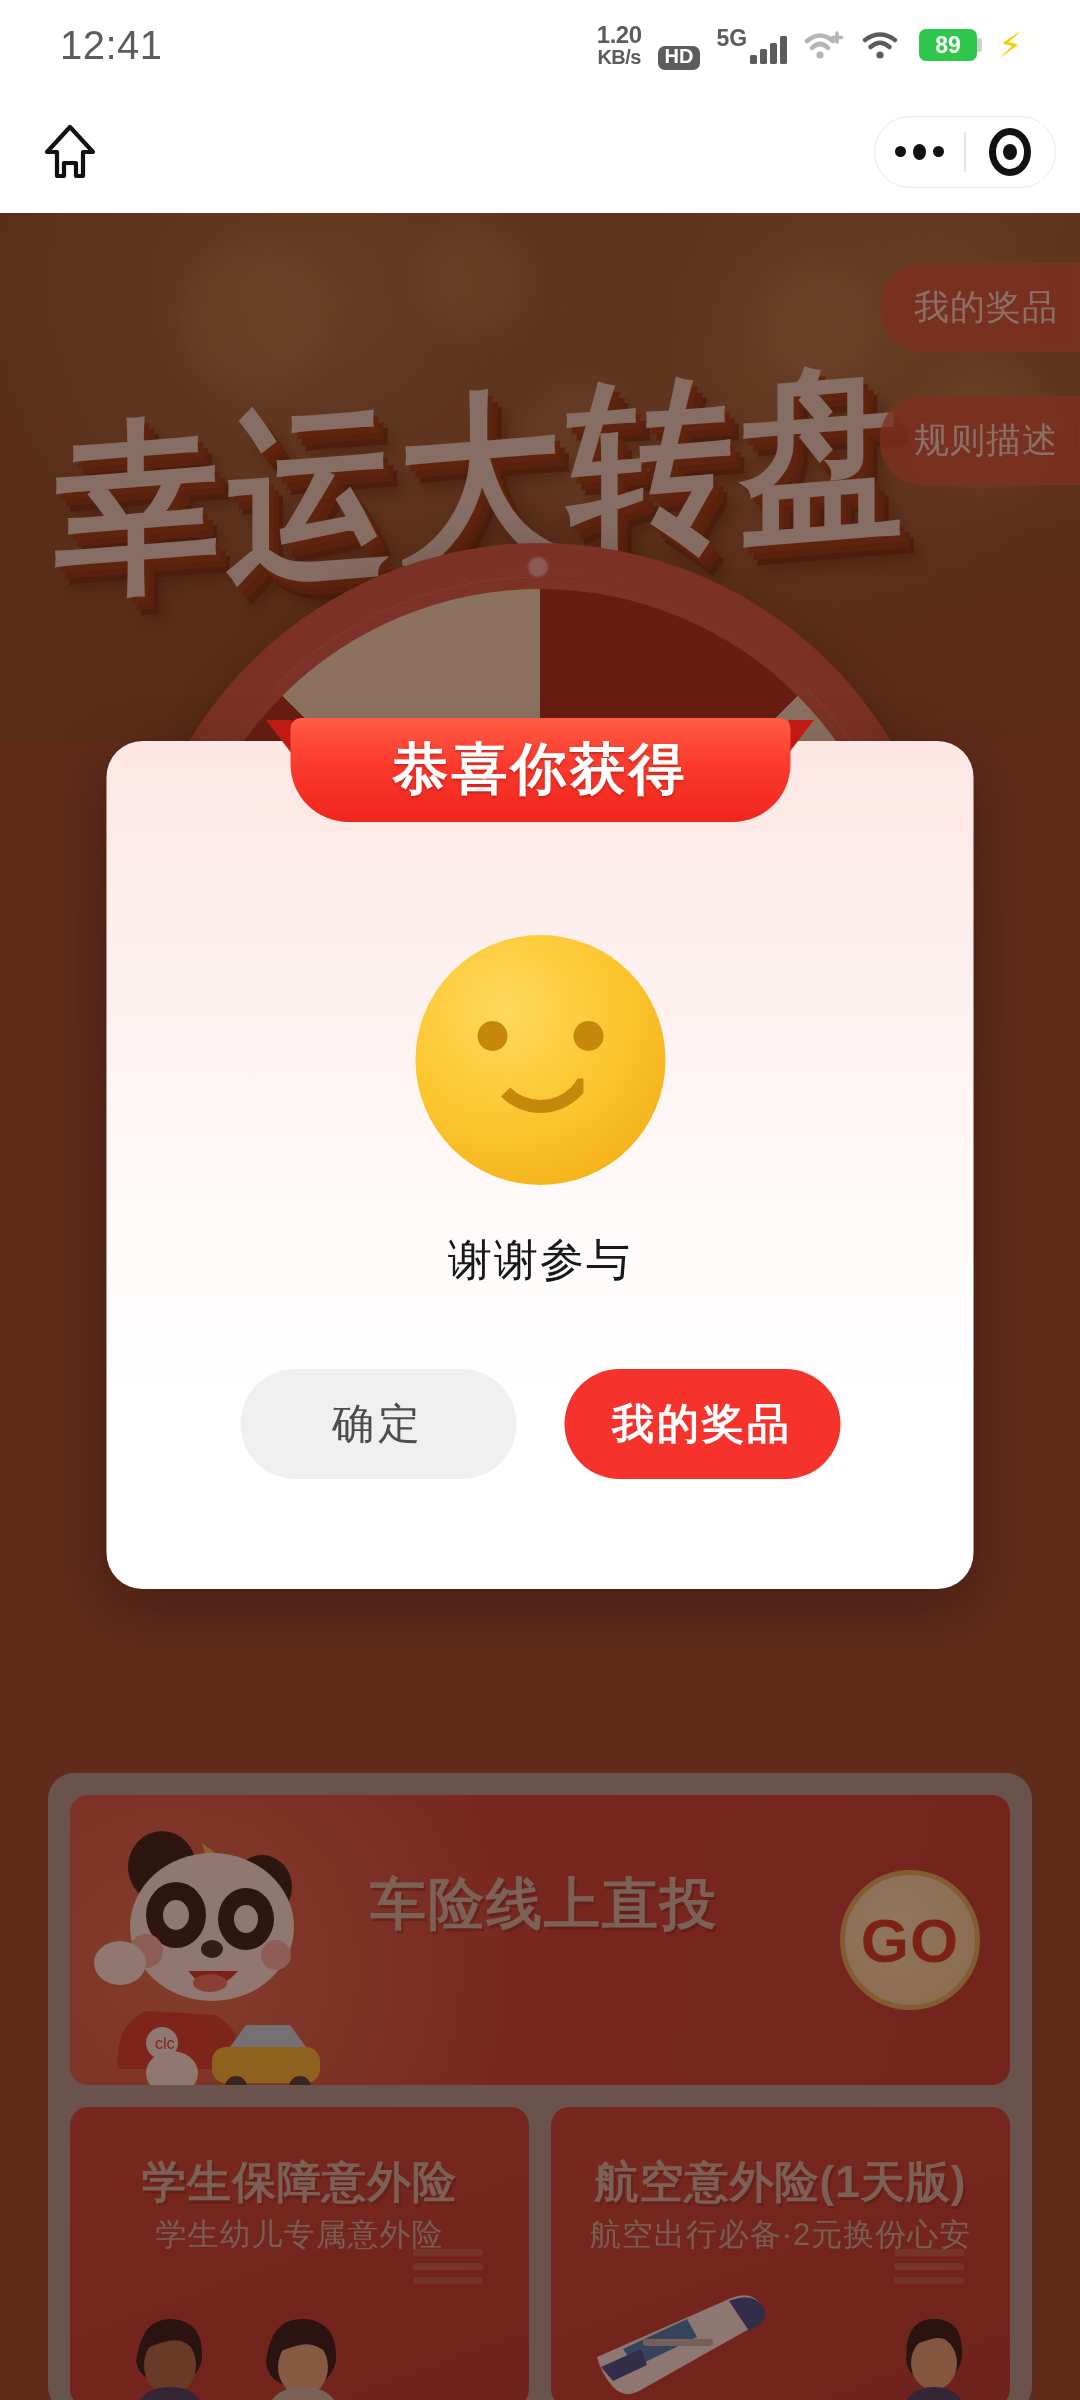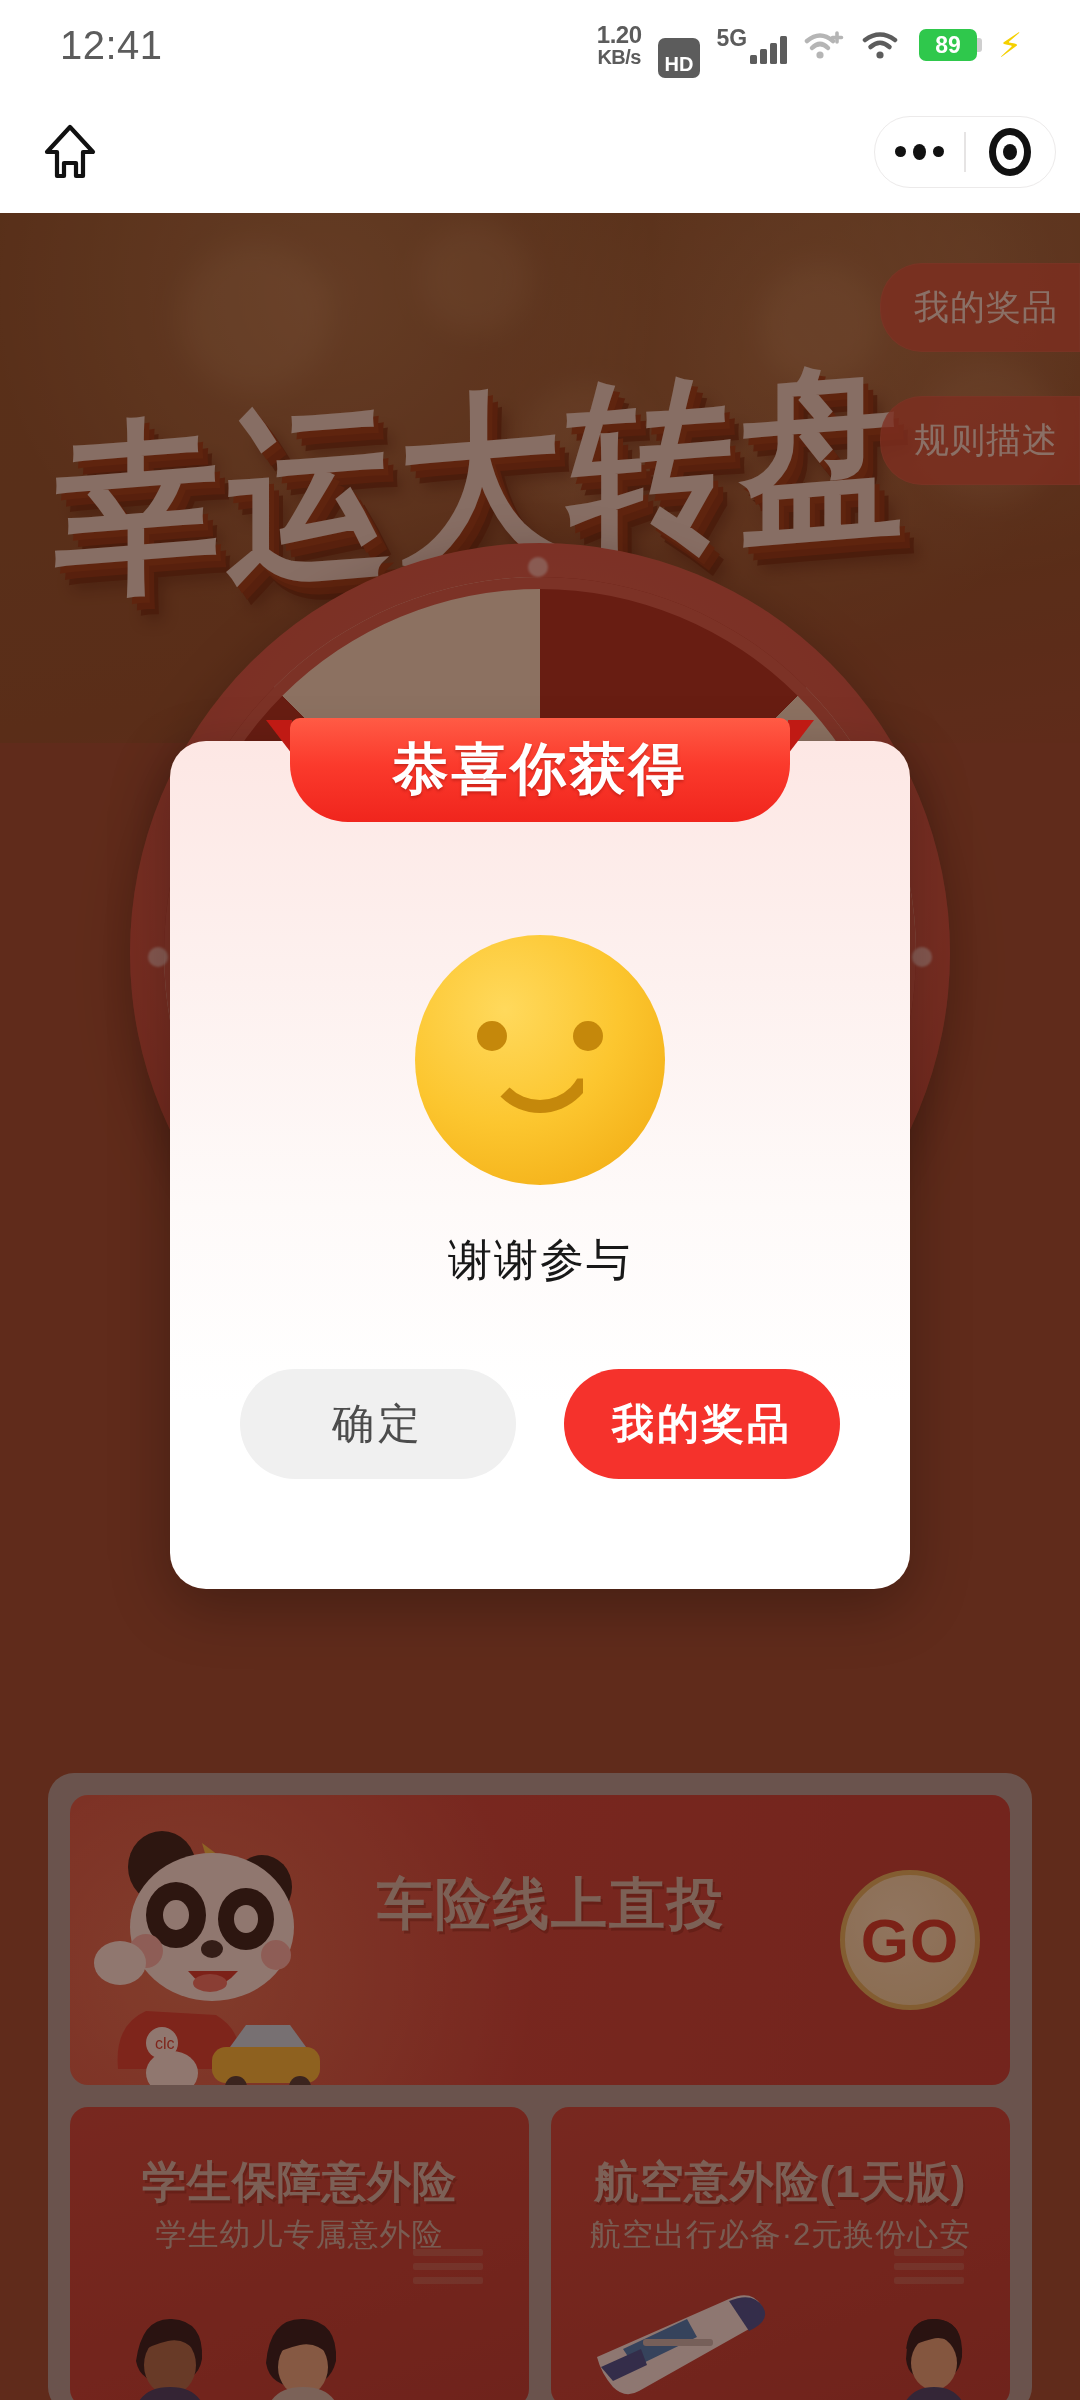--- a/index.html
+++ b/index.html
@@ -16,21 +16,21 @@
     background: #ffffff; display: flex; align-items: center;
     padding: 0 38px 0 60px;
   }
   .sb-time { font-size: 40px; color: #5c5c5c; font-weight: 500; letter-spacing: 0.5px; }
   .sb-right { margin-left: auto; display: flex; align-items: center; gap: 16px; }
   .sb-net { display: flex; flex-direction: column; align-items: center; line-height: 1.0; color: #5c5c5c; }
   .sb-net .n1 { font-size: 24px; font-weight: 600; letter-spacing: -0.5px; }
   .sb-net .n2 { font-size: 20px; font-weight: 600; letter-spacing: -0.5px; }
   .sb-hd {
     background: #5c5c5c; color: #fff; font-size: 20px; font-weight: 800;
-    border-radius: 7px; padding: 16px 7px 4px 7px; letter-spacing: 0px;
+    border-radius: 7px; padding: 0 7px 4px 7px; letter-spacing: 0px;
     line-height: 1;
     margin-top: 26px;
   }
   .sb-5g { display: flex; align-items: flex-end; gap: 3px; color: #5c5c5c; }
   .sb-5g .lbl { font-size: 23px; font-weight: 700; line-height: 1; margin-bottom: 14px; }
   .bars { display: flex; align-items: flex-end; gap: 3px; height: 30px; }
   .bars i { width: 7px; background: #5c5c5c; border-radius: 1.5px; display: block; }
   .bars i:nth-child(1) { height: 9px; }
   .bars i:nth-child(2) { height: 15px; }
   .bars i:nth-child(3) { height: 21px; }
@@ -140,21 +140,21 @@
     background: #a3a3a3; border-radius: 26px; padding: 22px; overflow: hidden;
   }
   .promo-main {
     width: 100%; height: 290px; border-radius: 18px; overflow: hidden; position: relative;
     background:
       radial-gradient(circle at 12% 60%, rgba(255,200,140,.35), transparent 42%),
       linear-gradient(100deg, #c4453f 0%, #c0403c 45%, #b53b38 100%);
     display: flex; align-items: center;
   }
   .panda { position: absolute; left: 14px; bottom: -10px; width: 270px; height: 280px; }
-  .promo-text { position: absolute; left: 307px; top: 72px; }
+  .promo-text { position: absolute; left: 300px; top: 72px; }
   .promo-text .t1 {
     font-size: 56px; font-weight: 900; color: #c9c0b7; letter-spacing: 2px;
     text-shadow: 2px 3px 0 rgba(110,30,25,.45);
   }
   .promo-text .t2 { margin-top: 10px; font-size: 37px; color: #c6bcb3; letter-spacing: 3px; }
   .promo-go {
     position: absolute; right: 30px; top: 50%; transform: translateY(-50%);
     width: 140px; height: 140px; border-radius: 50%;
     background: radial-gradient(circle at 40% 35%, #f6ecc9, #e8d6a4);
     border: 5px solid #d9b964;
@@ -181,21 +181,21 @@
   .tinytext { position: absolute; right: 46px; top: 142px; width: 70px; }
   .tinytext i { display: block; height: 7px; background: rgba(190,120,110,.55); margin-bottom: 7px; border-radius: 2px; }
 
   
   .overlay {
     position: absolute; left: 0; top: 0; width: 1080px; height: 2187px;
     background: rgba(60,18,8,.55);
   }
   .dialog {
     position: absolute; left: 50%; top: 528px; transform: translateX(-50%);
-    width: 740px; height: 848px;
+    width: 867px; height: 848px;
     border-radius: 36px;
     background: linear-gradient(180deg, #fde7e4 0%, #fdf0ee 26%, #fefaf9 55%, #ffffff 78%);
     box-shadow: 0 18px 60px rgba(0,0,0,.28);
   }
   .ribbon-wrap { position: absolute; left: 50%; top: -35px; transform: translateX(-50%); width: 500px; height: 115px; }
   .ribbon-tail {
     position: absolute; top: 14px; width: 26px; height: 34px; background: #c01a14;
   }
   .ribbon-tail.l { left: -24px; clip-path: polygon(0 0, 100% 0, 100% 100%); }
   .ribbon-tail.r { right: -24px; clip-path: polygon(0 0, 100% 0, 0 100%); }

